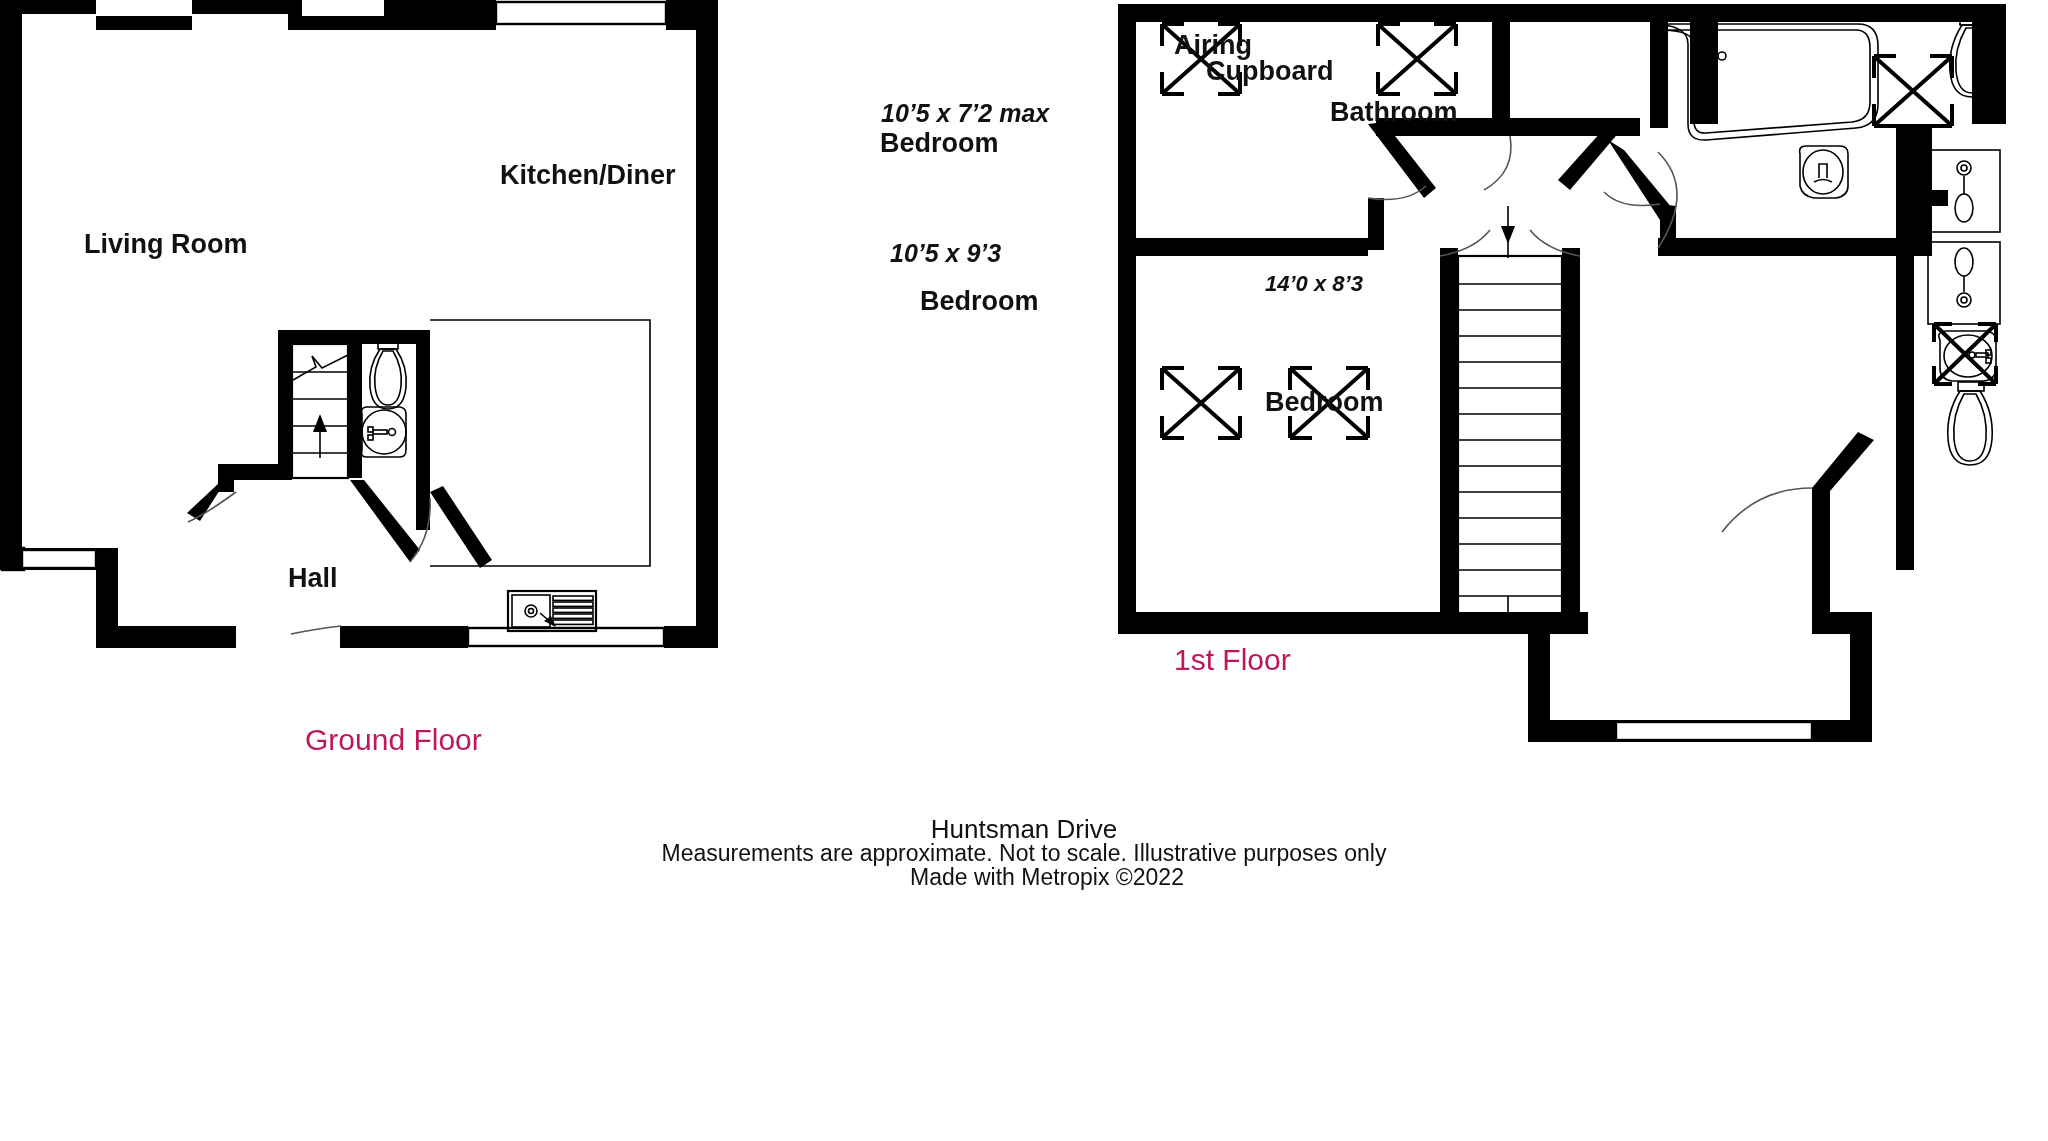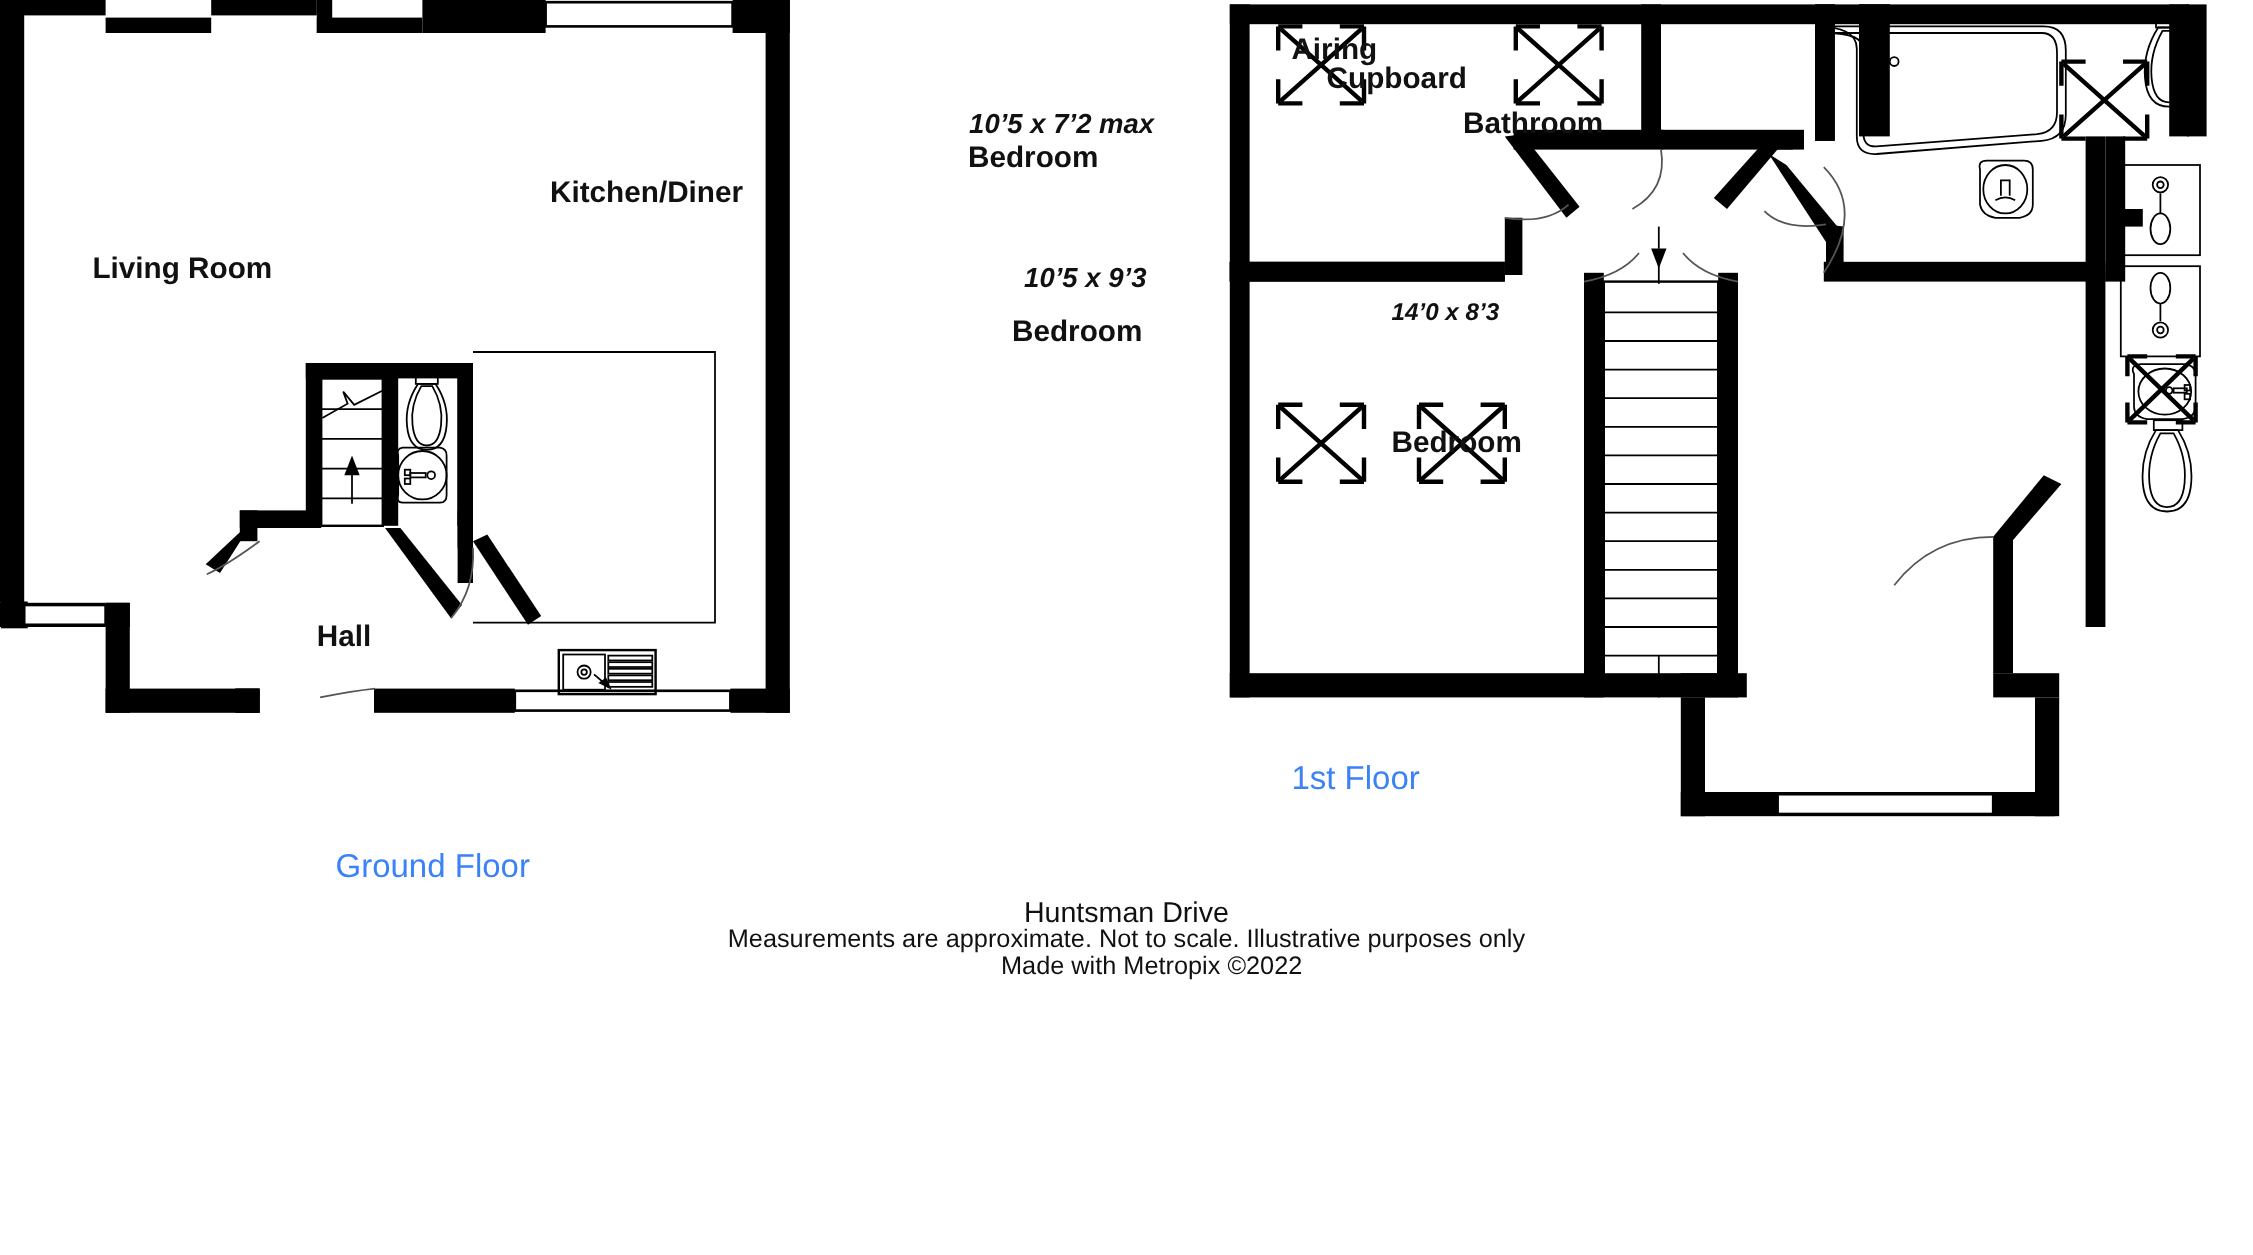--- a/index.html
+++ b/index.html
@@ -1,21 +1,21 @@
 <!DOCTYPE html>
 <html><head>
 <meta charset="utf-8">
 <style>
   html,body{margin:0;padding:0;background:#ffffff;}
   body{width:2048px;height:1141px;position:relative;overflow:hidden;
        font-family:"Liberation Sans","DejaVu Sans",sans-serif;color:#000;}
   #stage{position:absolute;left:0;top:0;width:2048px;height:1141px;}
   .lbl{position:absolute;white-space:nowrap;font-weight:700;color:#111;}
   .dim{position:absolute;white-space:nowrap;font-style:italic;font-weight:700;color:#111;}
-  .floorlbl{position:absolute;white-space:nowrap;font-weight:400;color:#3b82f6;margin-top:48px;}
+  .floorlbl{position:absolute;white-space:nowrap;font-weight:400;color:#be185d;}
   .foot{position:absolute;white-space:nowrap;text-align:center;color:#111;}
   svg{position:absolute;left:0;top:0;}
   .w{fill:#000;}
   .thin{fill:none;stroke:#000;stroke-width:2.2;}
   .thin2{fill:none;stroke:#000;stroke-width:1.6;}
   .swing{fill:none;stroke:#555;stroke-width:1.6;}
   .win{fill:#fff;stroke:#000;stroke-width:2.4;}
   .xmark{fill:none;stroke:#000;stroke-width:4;}
 </style>
 </head>
@@ -323,21 +323,21 @@
   <div class="floorlbl" style="left:305px;top:723px;font-size:30px;">Ground Floor</div>
 
   <div class="lbl" style="left:1174px;top:30px;font-size:27px;">Airing</div>
   <div class="lbl" style="left:1158px;top:56px;font-size:27px;margin-left:48px;">Cupboard</div>
 
   <div class="dim" style="left:881px;top:99px;font-size:25px;">10’5 x 7’2 max</div>
   <div class="lbl" style="left:880px;top:128px;font-size:27px;">Bedroom</div>
 
   <div class="lbl" style="left:1330px;top:97px;font-size:27px;">Bathroom</div>
 
-  <div class="dim" style="left:931px;top:239px;font-size:25px;">10’5 x 9’3</div>
+  <div class="dim" style="left:890px;top:239px;font-size:25px;">10’5 x 9’3</div>
   <div class="lbl" style="left:920px;top:286px;font-size:27px;">Bedroom</div>
 
   <div class="dim" style="left:1265px;top:271px;font-size:22px;">14’0 x 8’3</div>
   <div class="lbl" style="left:1265px;top:387px;font-size:27px;">Bedroom</div>
 
   <div class="floorlbl" style="left:1174px;top:643px;font-size:30px;">1st Floor</div>
 
   <div class="foot" style="left:0;top:814px;width:2048px;font-size:26px;">Huntsman Drive</div>
   <div class="foot" style="left:0;top:840px;width:2048px;font-size:23px;">Measurements are approximate.  Not to scale.  Illustrative purposes only</div>
   <div class="foot" style="left:0;top:864px;width:2048px;font-size:23px;padding-left:23px;">Made with Metropix ©2022</div>

